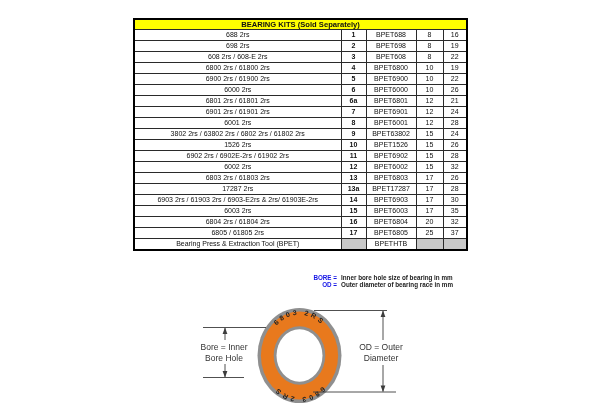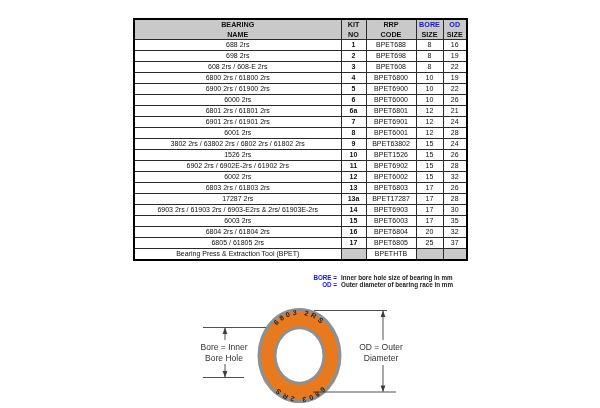--- a/index.html
+++ b/index.html
@@ -54,41 +54,22 @@
 
   <table class="kits">
     <colgroup>
       <col style="width:207px">
         <col style="width:25px">
         <col style="width:50px">
       <col style="width:27px">
         <col style="width:24px">
     </colgroup>
     <thead>
-      <tr class="header-row">
-        <th>
-          <div>BEARING</div>
-          <div>NAME</div>
-        </th>
-        <th>
-          <div>KIT</div>
-          <div>NO</div>
-        </th>
-        <th>
-          <div>RRP</div>
-          <div>CODE</div>
-        </th>
-        <th>
-          <div class="blue">BORE</div>
-          <div>SIZE</div>
-        </th>
-        <th>
-          <div class="blue">OD</div>
-          <div>SIZE</div>
-        </th>
+      <tr class="title-row">
+        <th colspan="5">BEARING KITS (Sold Separately)</th>
       </tr>
     </thead>
     <tbody>
 
     <tr>
       <td>688 2rs</td>
       <td class="kit">1</td>
       <td>BPET688</td>
       <td>8</td>
       <td>16</td>

